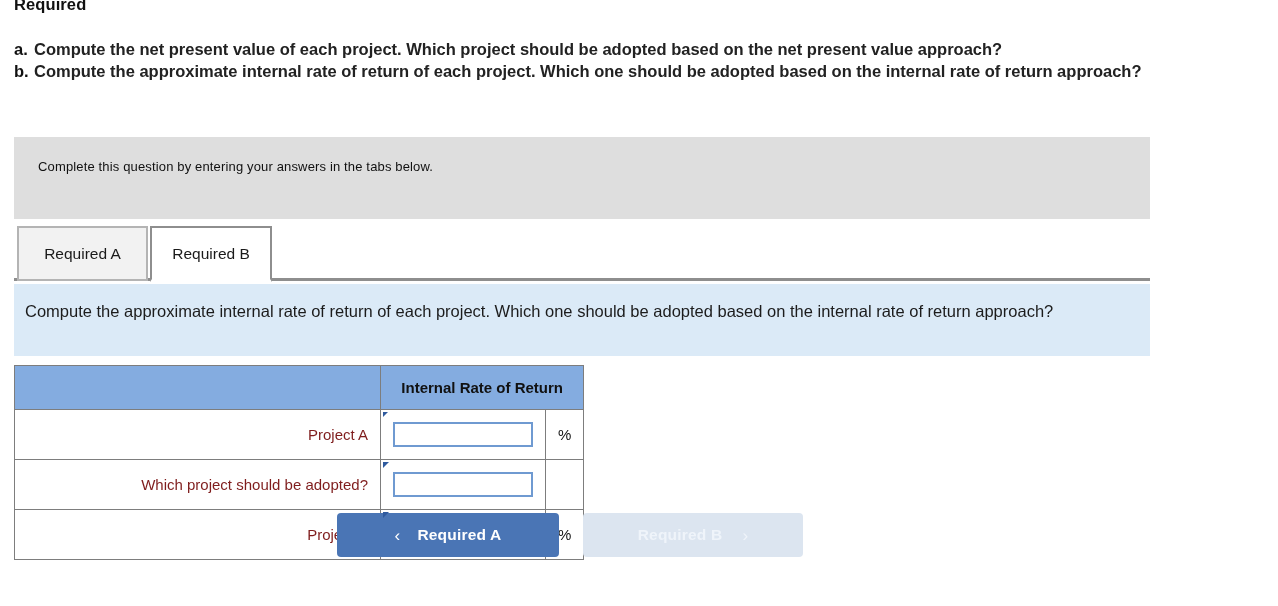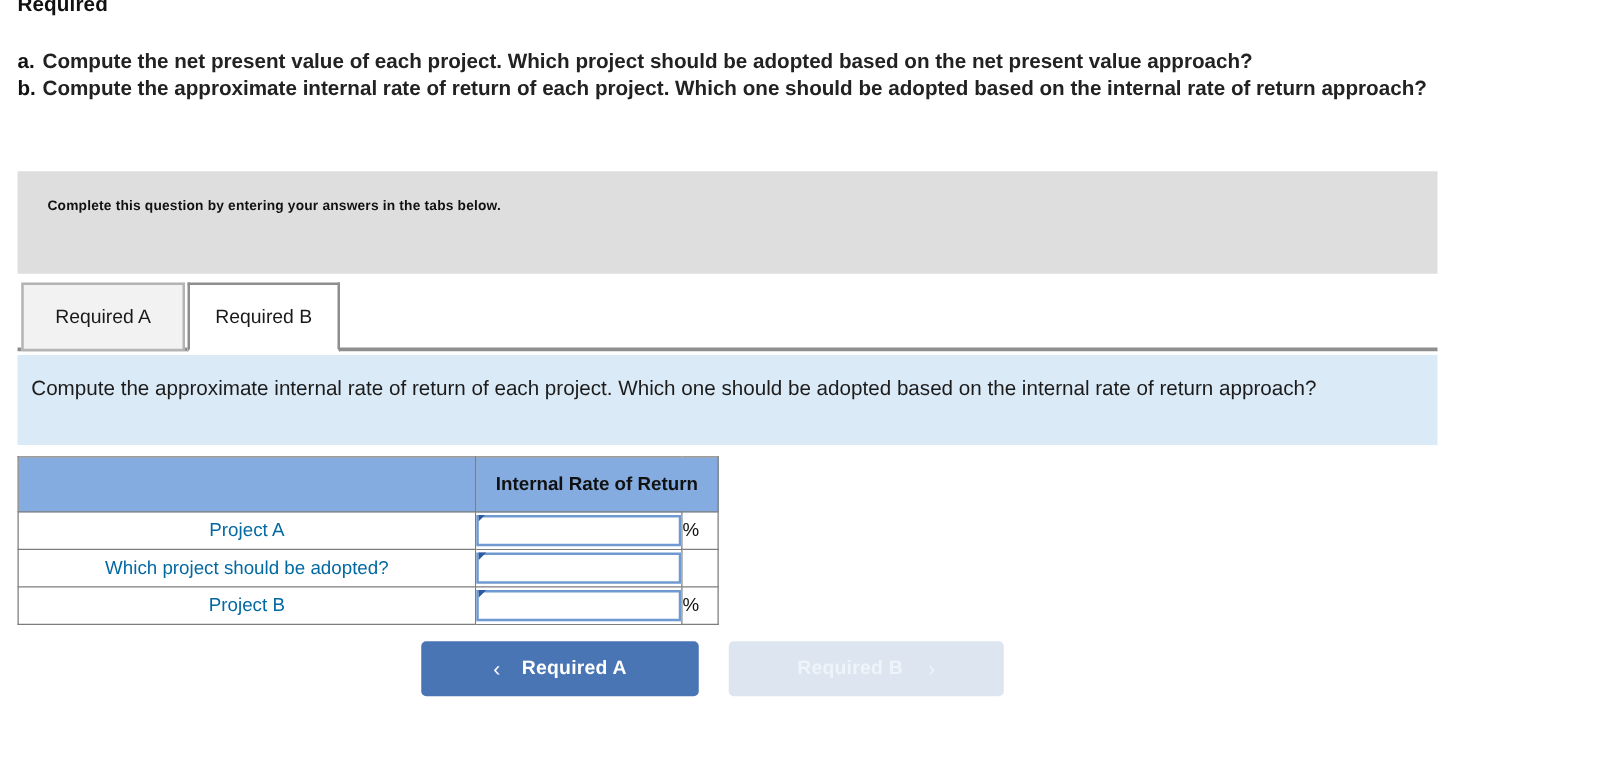--- a/index.html
+++ b/index.html
@@ -62,22 +62,22 @@
     top: 137px;
     width: 1136px;
     height: 82px;
     background: #dedede;
     box-sizing: border-box;
   }
   .gray-banner-text {
     position: absolute;
     left: 24px;
     top: 22px;
-    font-size: 11px;
-    font-weight: bold;
+    font-size: 13px;
+    font-weight: normal;
     color: #111111;
     letter-spacing: 0.15px;
   }
 
   
   .tab-strip {
     position: absolute;
     left: 14px;
     top: 226px;
     width: 1136px;
@@ -144,21 +144,21 @@
   .answer-table {
     position: absolute;
     left: 14px;
     top: 365px;
     border-collapse: collapse;
     table-layout: fixed;
     font-size: 15px;
   }
   .answer-table td, .answer-table th {
     border: 1.5px solid #7d7d7d;
-    padding: 0;
+    padding: 12px;
     box-sizing: border-box;
   }
   .col-label  { width: 366px; }
   .col-input  { width: 165px; }
   .col-pct    { width: 29px;  }
 
   .answer-table thead th {
     background: #84ace0;
     height: 44px;
     font-size: 15px;
@@ -169,22 +169,22 @@
   }
   .answer-table thead th.blank-head { background: #84ace0; }
 
   .answer-table tbody td {
     height: 30px;
     background: #ffffff;
   }
   .label-cell {
     padding-left: 8px;
     font-size: 15px;
-    color: #0369a1;
-    text-align: center;
+    color: #7f1d1d;
+    text-align: right;
     white-space: nowrap;
   }
   .input-cell {
     position: relative;
     padding: 2px 2px;
   }
   .cell-input {
     width: 100%;
     height: 25px;
     box-sizing: border-box;

